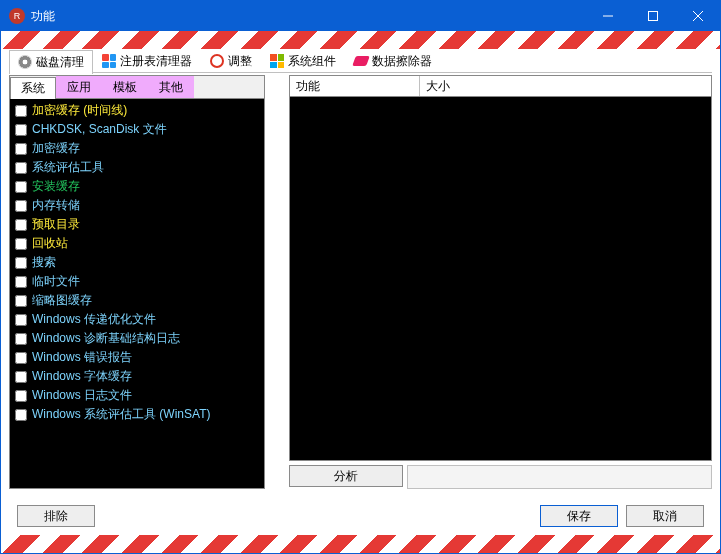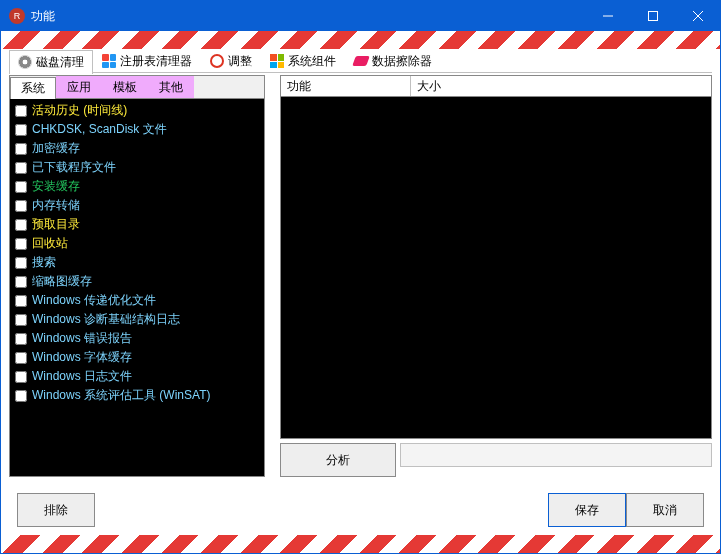--- a/index.html
+++ b/index.html
@@ -15,21 +15,21 @@
 .titlebar .win-btn svg { width: 10px; height: 10px; }
 
 .stripes { height: 18px; background: repeating-linear-gradient(135deg, #fff 0 14px, #e53935 14px 28px); }
 
 .content { flex: 1; display: flex; flex-direction: column; padding: 0 8px; }
 
 .top-tabs { display: flex; align-items: center; border-bottom: 1px solid #c0c0c0; height: 24px;}
 .top-tab { display: flex; align-items: center; gap: 4px; padding: 3px 8px; border: 1px solid transparent; border-bottom: none; cursor: default; height:24px;}
 .top-tab.active { border-color: #c0c0c0; background: #fff; position: relative; top: 1px; }
 
-.panes { flex: 1; display: flex; gap: 15px; padding-top: 2px; padding-bottom: 8px; min-height: 0; }
+.panes { flex: 1; display: flex; gap: 24px; padding-top: 2px; padding-bottom: 8px; min-height: 0; }
 
 .left-pane { width: 256px; display: flex; flex-direction: column; border: 1px solid #888; }
 .sub-tabs { display: flex; background: #f0f0f0; border-bottom: 1px solid #888; }
 .sub-tab { padding: 2px 10px; border: 1px solid transparent; border-bottom:none; cursor: default; background:#f0abfc; }
 .sub-tab.active { background: #fff; border-color: #888; position: relative; top: 1px; }
 
 .check-list { flex: 1; background: #000; overflow: auto; padding: 2px 3px; }
 .check-item { display: flex; align-items: center; gap: 5px; padding: 1px 2px; }
 .check-item input { width: 12px; height: 12px; accent-color: #fff; }
 .check-item .lbl { font-size: 12px; }
@@ -37,22 +37,22 @@
 .right-pane { flex: 1; display: flex; flex-direction: column; gap: 0; }
 .right-table-wrap { border: 1px solid #888; background: #000; flex: 1; display: flex; flex-direction: column; }
 .table-header { display: flex; background: #fff; color: #000; border-bottom: 1px solid #888; height: 21px; }
 .th { padding: 2px 6px; border-right: 1px solid #c0c0c0; display:flex; align-items:center;}
 .th:last-child { border-right:none; }
 .table-body { flex: 1; background: #000; }
 .analyze-row { display: flex; margin-top: 4px; gap:4px;}
 .analyze-row .slot { flex:1.6; border:1px solid #c0c0c0; background:#f4f4f4; height:24px;}
 .analyze-row .btn-slot{flex:0.6;}
 
-.footer { display: flex; padding: 8px; }
-.btn { min-width: 78px; height: 34px; border: 1px solid #8a8a8a; background: #eee; display: flex; align-items: center; justify-content: center; cursor: default; font-size:12px;}
+.footer { display: flex; padding: 8px; gap: 8px; }
+.btn { min-width: 78px; height: 22px; border: 1px solid #8a8a8a; background: #eee; display: flex; align-items: center; justify-content: center; cursor: default; font-size:12px;}
 .btn.primary { border: 1.5px solid #0a5fd3; }
 .spacer { flex: 1; }
 
 
 .disc-icon{width:14px;height:14px;border-radius:50%;background:radial-gradient(circle,#fff 0 25%,#888 26% 60%,#ccc 61% 100%);}
 .gear-icon{width:14px;height:14px;border-radius:50%;border:2px solid #d32;background:#fff;}
 .win4{width:14px;height:14px;display:grid;grid-template-columns:1fr 1fr;grid-template-rows:1fr 1fr;gap:1px;}
 .win4 span:nth-child(1){background:#f25022;} .win4 span:nth-child(2){background:#7fba00;}
 .win4 span:nth-child(3){background:#00a4ef;} .win4 span:nth-child(4){background:#ffb900;}
 .eraser{width:14px;height:10px;background:#e91e63;transform:skewX(-20deg);border-radius:2px;}
@@ -132,53 +132,57 @@
       <div class="left-pane">
         <div class="sub-tabs" id="sub-tabs">
             <div class="sub-tab active">系统</div>
             <div class="sub-tab">应用</div>
             <div class="sub-tab">模板</div>
             <div class="sub-tab">其他</div>
           </div>
         <div class="check-list" id="check-list">
             <div class="check-item">
               <input type="checkbox" style="">
-              <span class="lbl c-yellow">活动历史 (时间线)</span>
+              <span class="lbl c-yellow">加密缓存 (时间线)</span>
             </div>
             <div class="check-item">
               <input type="checkbox" style="">
               <span class="lbl c-green">CHKDSK, ScanDisk 文件</span>
             </div>
             <div class="check-item">
               <input type="checkbox" style="">
               <span class="lbl c-green">加密缓存</span>
             </div>
             <div class="check-item">
               <input type="checkbox" style="">
-              <span class="lbl c-green">已下载程序文件</span>
+              <span class="lbl c-green">系统评估工具</span>
             </div>
             <div class="check-item">
               <input type="checkbox" style="">
               <span class="lbl c-red">安装缓存</span>
             </div>
             <div class="check-item">
               <input type="checkbox" style="">
               <span class="lbl c-green">内存转储</span>
             </div>
             <div class="check-item">
               <input type="checkbox" style="">
               <span class="lbl c-yellow">预取目录</span>
             </div>
             <div class="check-item">
               <input type="checkbox" style="">
               <span class="lbl c-yellow">回收站</span>
             </div>
             <div class="check-item">
               <input type="checkbox" style="">
               <span class="lbl c-green">搜索</span>
+            </div>
+            <div class="check-item">
+              <input type="checkbox" style="">
+              <span class="lbl c-green">临时文件</span>
             </div>
             <div class="check-item">
               <input type="checkbox" style="">
               <span class="lbl c-green">缩略图缓存</span>
             </div>
             <div class="check-item">
               <input type="checkbox" style="">
               <span class="lbl c-green">Windows 传递优化文件</span>
             </div>
             <div class="check-item">

